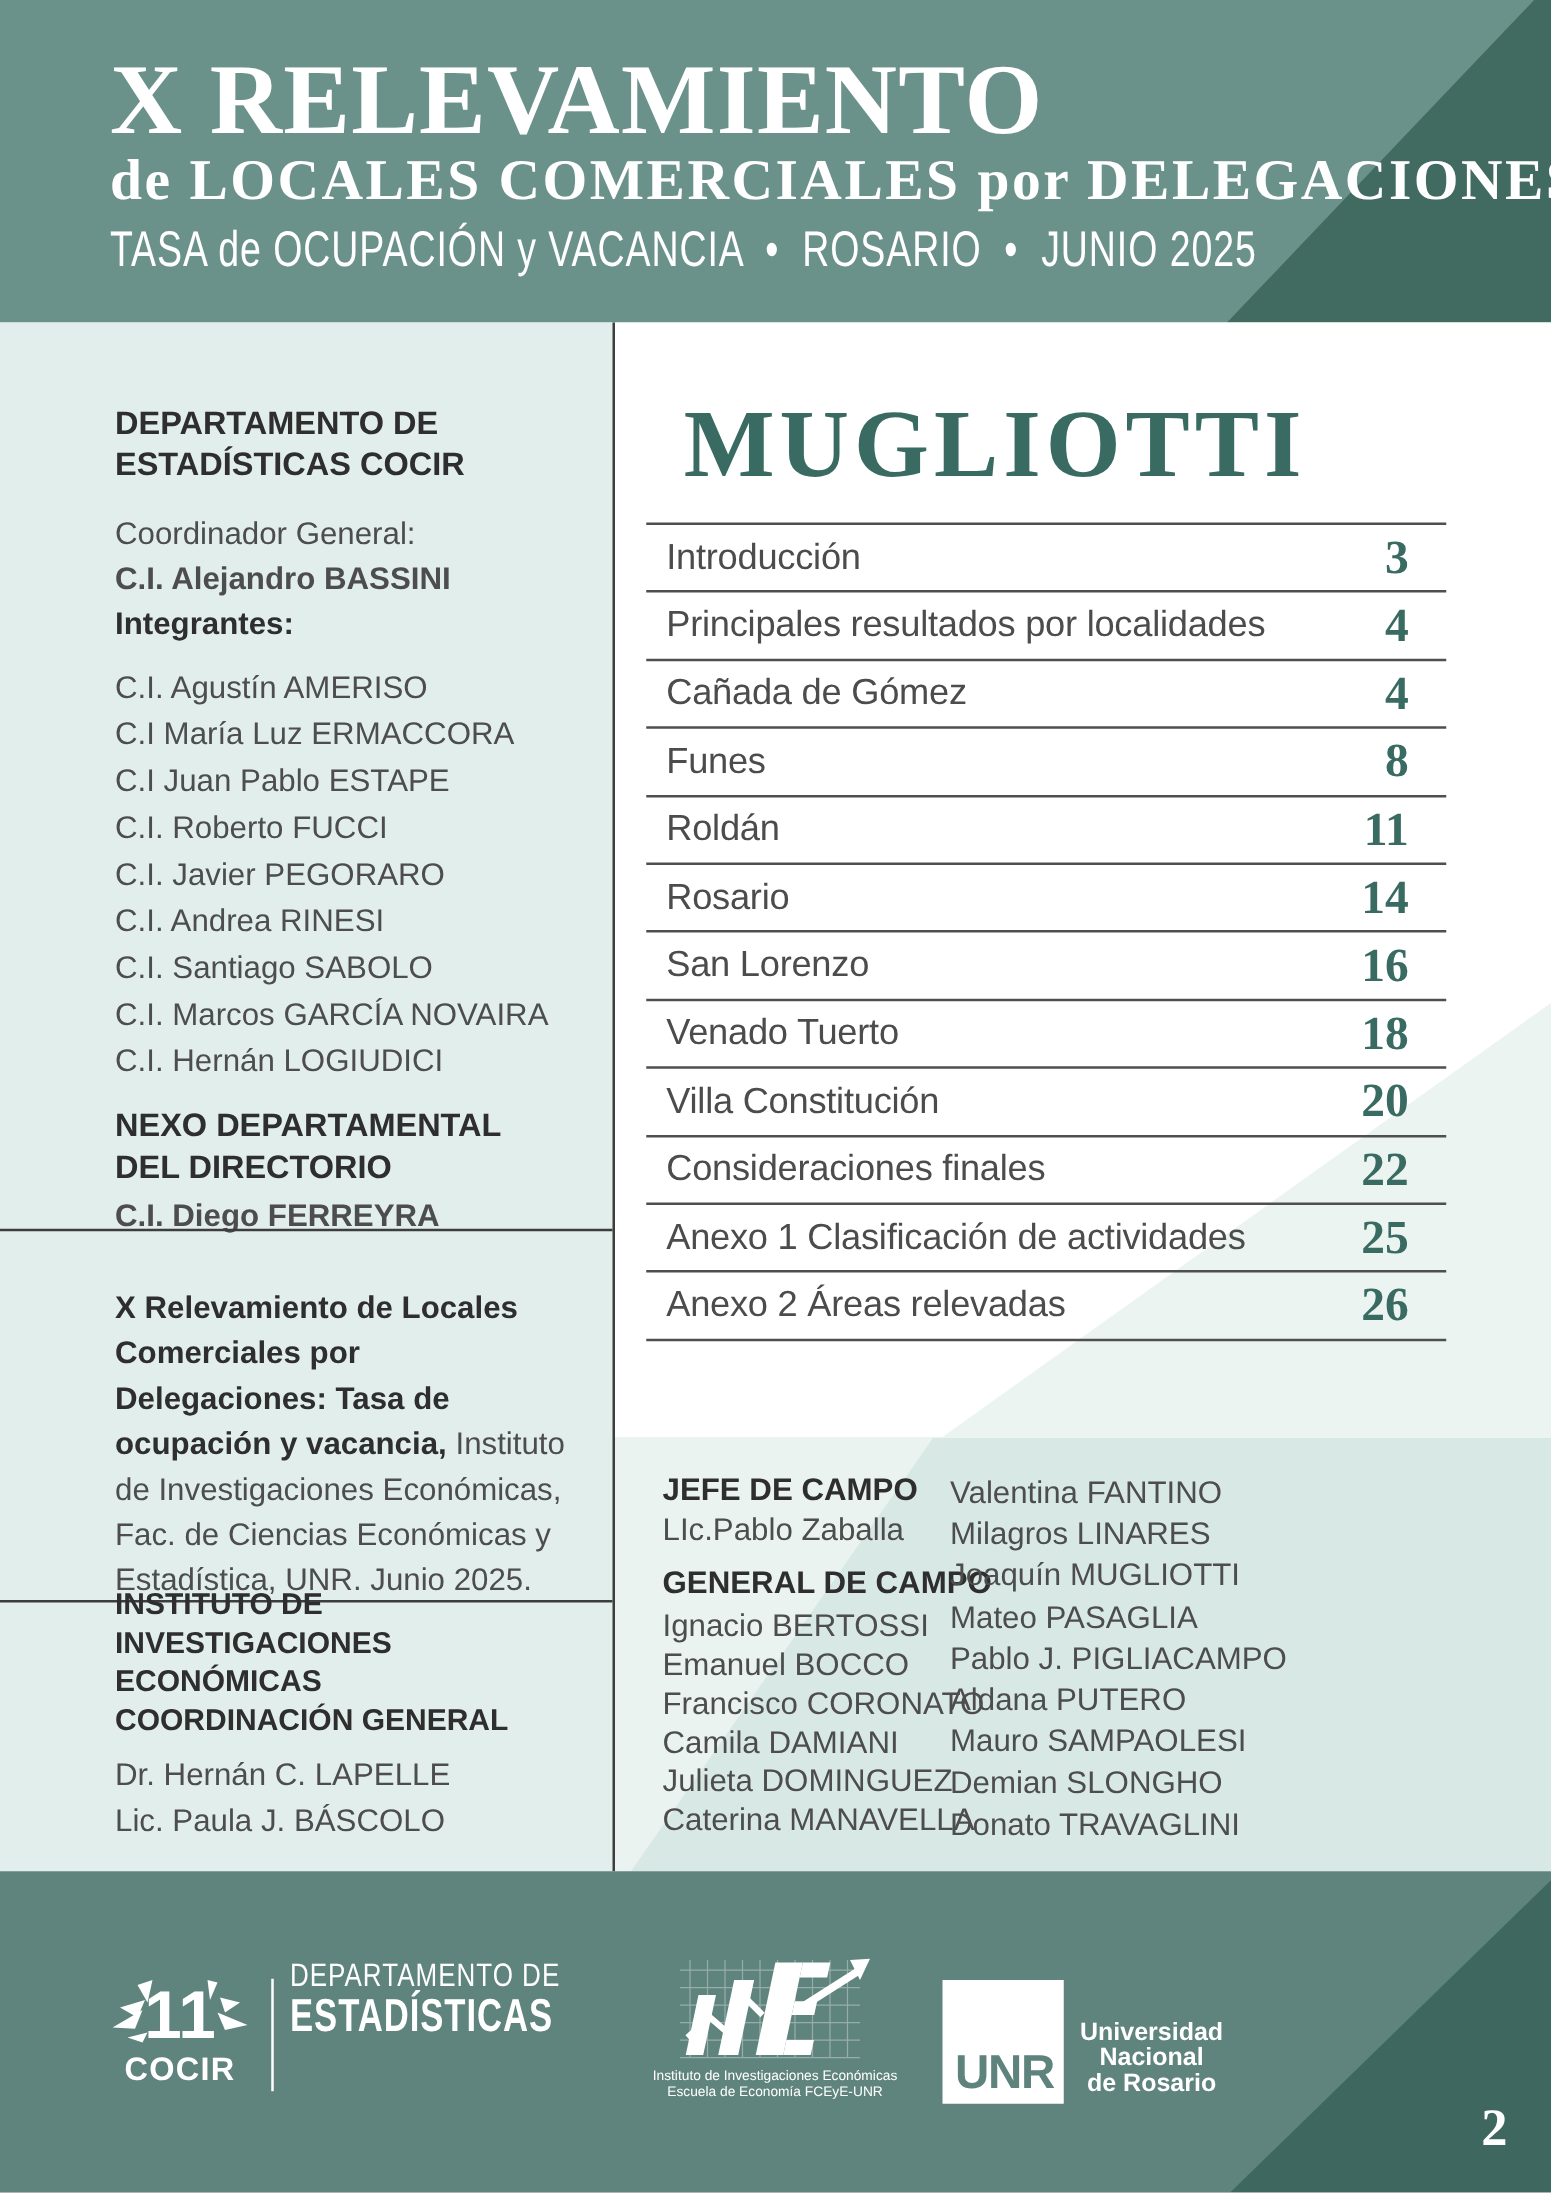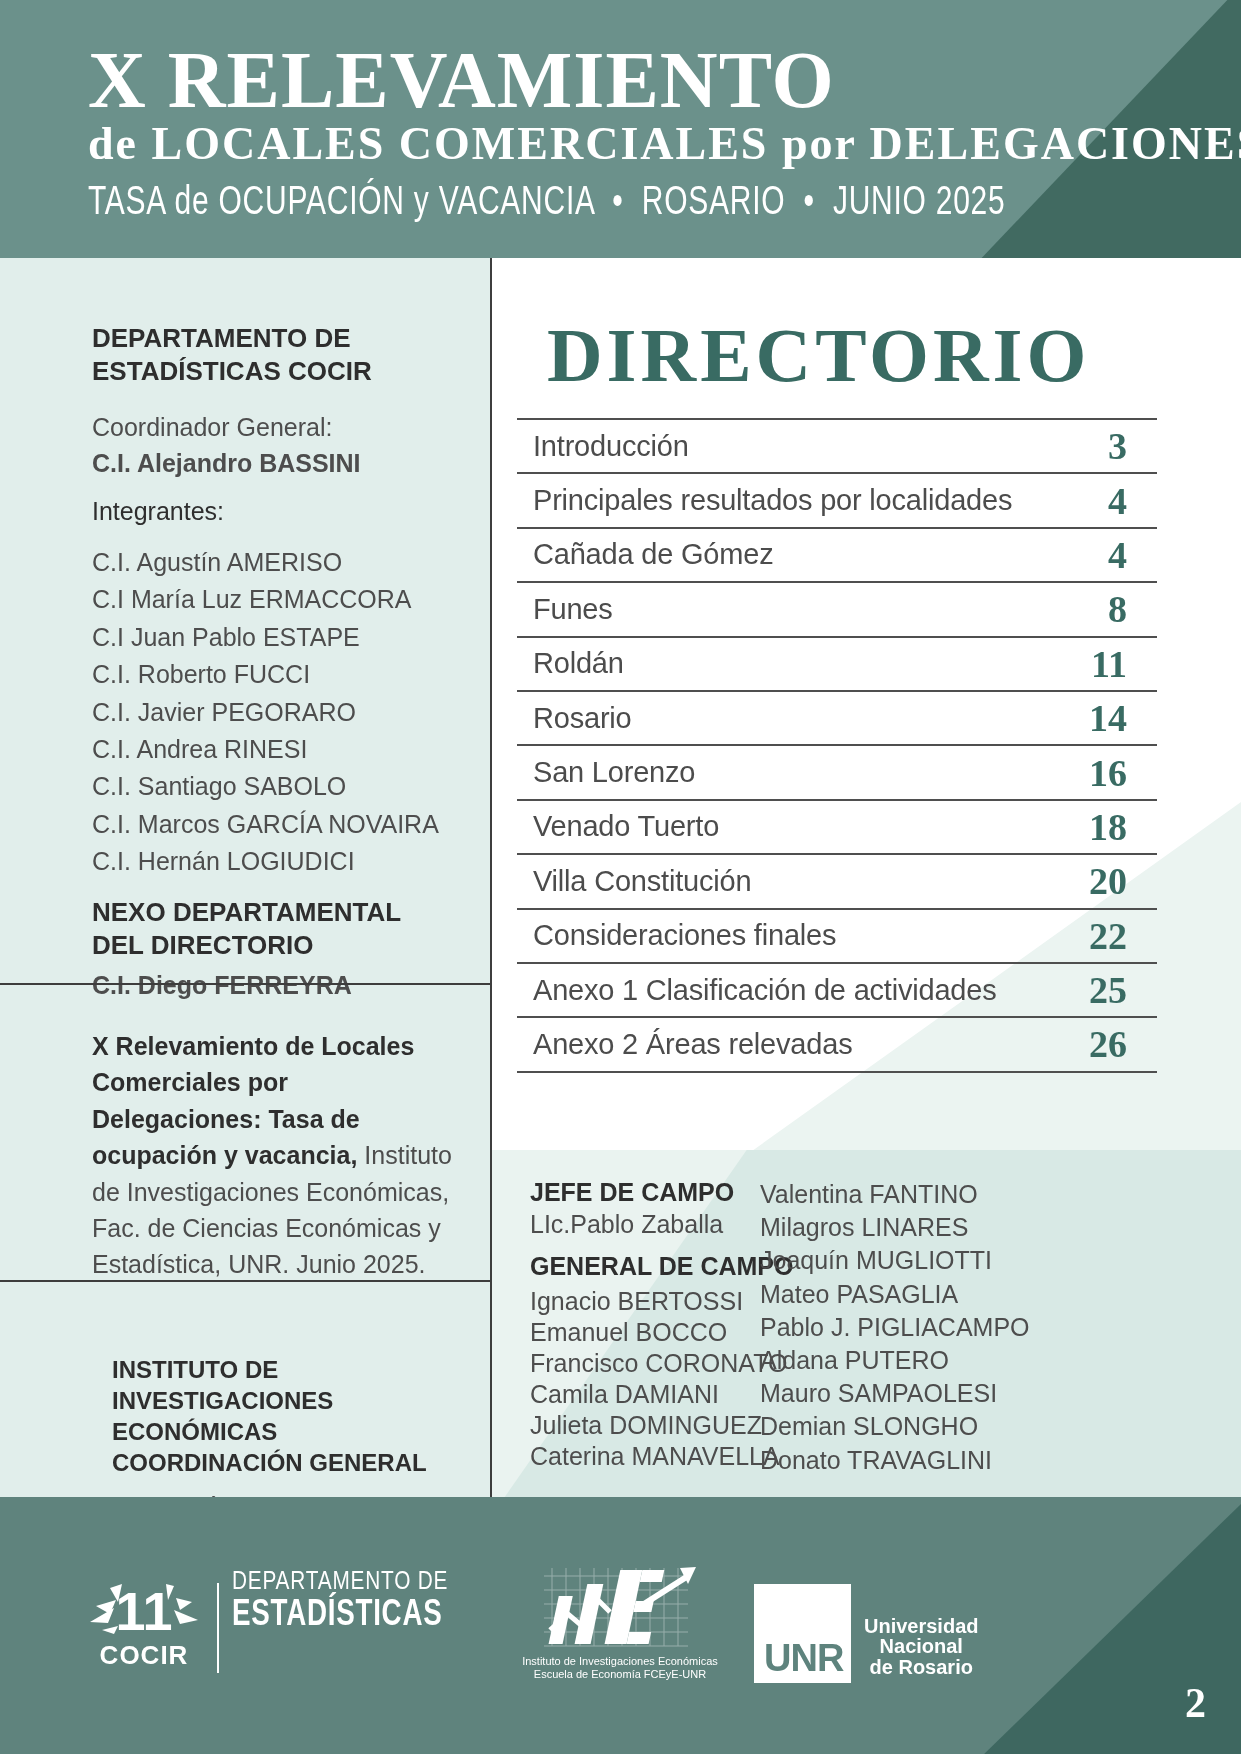--- a/index.html
+++ b/index.html
@@ -17,26 +17,26 @@
   .h-line3{position:absolute;left:88px;top:180px;color:#fff;
         font:500 40px/1 "Liberation Sans",sans-serif;letter-spacing:1px;
         transform:scaleX(.75);transform-origin:left top;white-space:pre;}
 
   
   .sidebar{position:absolute;left:0;top:258px;width:490px;height:1239px;
         background:#E1EEEB;border-right:2px solid #3D3D3D;box-sizing:content-box;}
   .sb-div{position:absolute;left:0;width:490px;height:2px;background:#3D3D3D;}
   .sb-div1{top:725px;} .sb-div2{top:1022px;}
   .sb-block{position:absolute;left:92px;right:26px;color:#4D4D4D;font-size:25px;}
-  .sb1{top:64px;} .sb-cite{top:770px;} .sb-inst{top:1096px;margin-left:20px;}
+  .sb1{top:64px;} .sb-cite{top:770px;} .sb-inst{top:1010px;}
   .sb-h{font-size:26px;font-weight:700;color:#2E2E2E;line-height:33px;}
   .sb-h-line{line-height:33px;}
   .sb-label{margin-top:21px;line-height:36px;}
   .sb-name{line-height:36px;font-weight:bold;}
-  .sb-bold-label{margin-top:12px;font-weight:400;color:#2E2E2E;line-height:36px;}
+  .sb-bold-label{font-weight:700;color:#2E2E2E;line-height:36px;}
   .member-list{margin-top:15px;}
   .member-line{line-height:37.4px;}
   .nexo-h{margin-top:15px;}
   .nexo-name{margin-top:5px;}
   .cite{line-height:36.4px;margin:0;}
   .cite strong{color:#2E2E2E;}
   .inst-h .sb-h-line{font-size:24px;line-height:31px;}
   .inst-names{margin-top:10px;}
   .inst-name{line-height:37px;}
 
@@ -143,21 +143,21 @@
         </div>
       <div class="inst-names">
           <div class="inst-name">Dr. Hernán C. LAPELLE</div>
           <div class="inst-name">Lic. Paula J. BÁSCOLO</div>
         </div>
     </div>
   </aside>
 
   <main class="content">
     <div class="content-tint"></div>
-    <h1 class="contenido">DIRECTORIO</h1>
+    <h1 class="contenido">MUGLIOTTI</h1>
     <div class="toc">
         <div class="toc-row">
           <div class="toc-label">Introducción</div>
           <div class="toc-num">3</div>
           <div class="toc-spacer"></div>
         </div>
         <div class="toc-row">
           <div class="toc-label">Principales resultados por localidades</div>
           <div class="toc-num">4</div>
           <div class="toc-spacer"></div>

